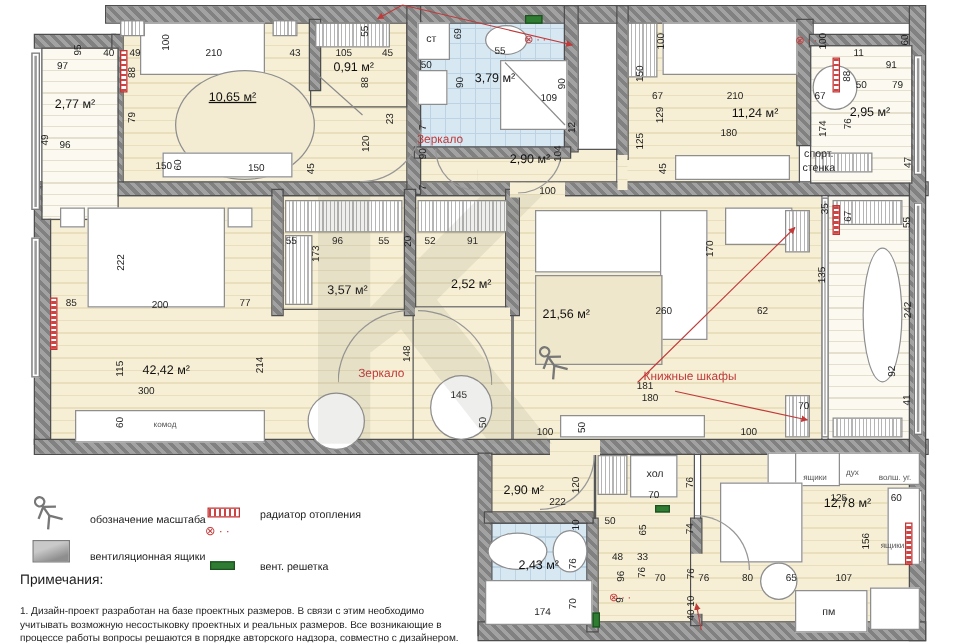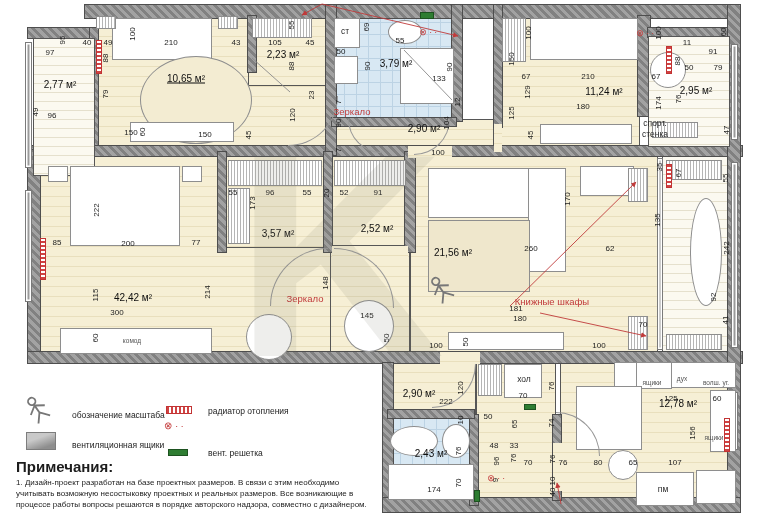--- a/index.html
+++ b/index.html
@@ -51,21 +51,21 @@
   .wm-d{position:absolute;left:352px;top:282px;font-size:54px;letter-spacing:6px;
         color:rgba(125,125,112,0.25);z-index:8;pointer-events:none}
   .legend{position:absolute;left:16px;top:370px;width:372px;height:88px;z-index:9}
   .legend-title{position:absolute;left:0;top:0;font-weight:bold;font-size:11px}
   .leg-label{position:absolute;font-size:8.5px;color:#1c1c1c;white-space:pre-line;line-height:1.25}
   .fig-ico{position:absolute}
   .shaft-ico{position:absolute;width:30px;height:18px;border:1px solid #7d7d7d;
              background:linear-gradient(160deg,#c9c9c9 35%,#8e8e8e 80%)}
   .leg-riser{position:absolute;color:#c43c3c;font-size:10px;line-height:1}
   .notes{position:absolute;left:16px;top:458px;width:378px;z-index:9}
-  .notes-title{font-weight:bold;font-size:15px;margin-bottom:3px}
+  .notes-title{font-weight:normal;font-size:11px;margin-bottom:14px}
   .notes-text{font-size:8px;color:#222;white-space:pre-line;line-height:1.35}
 </style>
 </head>
 <body>
 
 <div class="canvas">
   <div id="plan">
       <div class="wall" style="left: 85px; top: 5px; width: 650px; height: 13px;"></div>
       <div class="wall" style="left: 28px; top: 28px; width: 64px; height: 10px;"></div>
       <div class="wall" style="left: 90px; top: 28px; width: 8px; height: 122px;"></div>
@@ -86,21 +86,21 @@
       <div class="wall" style="left: 405px; top: 152px; width: 10px; height: 100px;"></div>
       <div class="wall" style="left: 218px; top: 152px; width: 8px; height: 100px;"></div>
       <div class="wall" style="left: 324px; top: 152px; width: 8px; height: 100px;"></div>
       <div class="wall" style="left: 248px; top: 16px; width: 8px; height: 56px;"></div>
       <div class="wall" style="left: 332px; top: 118px; width: 124px; height: 8px;"></div>
       <div class="room wood" style="left: 33px; top: 156px; width: 300px; height: 197px;"></div>
       <div class="area" style="left: 133px; top: 297px;">42,42 м²</div>
       <div class="room wood" style="left: 96px; top: 16px; width: 232px; height: 131px;"></div>
       <div class="area" style="left: 186px; top: 78px; text-decoration: underline;">10,65 м²</div>
       <div class="room wood" style="left: 248px; top: 16px; width: 78px; height: 70px;"></div>
-      <div class="area" style="left: 283px; top: 54px;">2,23 м²</div>
+      <div class="area" style="left: 283px; top: 54px;">0,91 м²</div>
       <div class="room tile" style="left: 332px; top: 16px; width: 122px; height: 103px;"></div>
       <div class="area" style="left: 396px; top: 63px;">3,79 м²</div>
       <div class="room wood" style="left: 332px; top: 119px; width: 162px; height: 37px;"></div>
       <div class="area" style="left: 424px; top: 128px;">2,90 м²</div>
       <div class="room wood" style="left: 500px; top: 16px; width: 140px; height: 131px;"></div>
       <div class="area" style="left: 604px; top: 91px;">11,24 м²</div>
       <div class="room balc top" style="left: 648px; top: 36px; width: 82px; height: 111px;"></div>
       <div class="area" style="left: 696px; top: 90px;">2,95 м²</div>
       <div class="room balc top" style="left: 33px; top: 38px; width: 62px; height: 138px;"></div>
       <div class="area" style="left: 60px; top: 84px;">2,77 м²</div>
@@ -210,21 +210,21 @@
       <div class="dim" style="left: 205px; top: 135px;">150</div>
       <div class="dim v" style="left: 249px; top: 135px;">45</div>
       <div class="dim v" style="left: 292px; top: 25px;">55</div>
       <div class="dim" style="left: 275px; top: 43px;">105</div>
       <div class="dim" style="left: 310px; top: 43px;">45</div>
       <div class="dim v" style="left: 292px; top: 66px;">88</div>
       <div class="dim" style="left: 341px; top: 52px;">50</div>
       <div class="dim v" style="left: 367px; top: 27px;">69</div>
       <div class="dim" style="left: 400px; top: 41px;">55</div>
       <div class="dim v" style="left: 368px; top: 66px;">90</div>
-      <div class="dim" style="left: 439px; top: 79px;">133</div>
+      <div class="dim" style="left: 439px; top: 79px;">109</div>
       <div class="dim v" style="left: 450px; top: 67px;">90</div>
       <div class="dim v" style="left: 312px; top: 95px;">23</div>
       <div class="dim v" style="left: 339px; top: 102px;">7</div>
       <div class="dim v" style="left: 293px; top: 115px;">120</div>
       <div class="dim v" style="left: 339px; top: 123px;">90</div>
       <div class="dim v" style="left: 447px; top: 123px;">104</div>
       <div class="dim v" style="left: 458px; top: 102px;">12</div>
       <div class="dim" style="left: 438px; top: 153px;">100</div>
       <div class="dim v" style="left: 339px; top: 150px;">7</div>
       <div class="dim v" style="left: 529px; top: 33px;">100</div>

